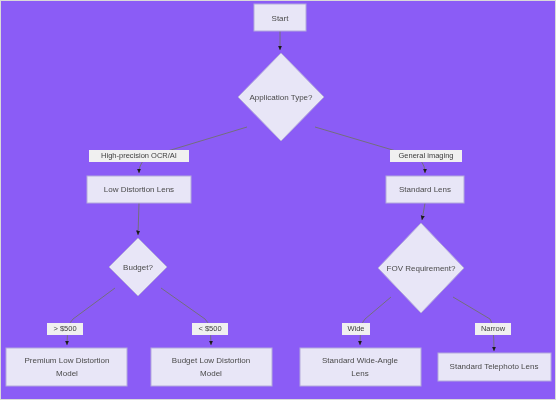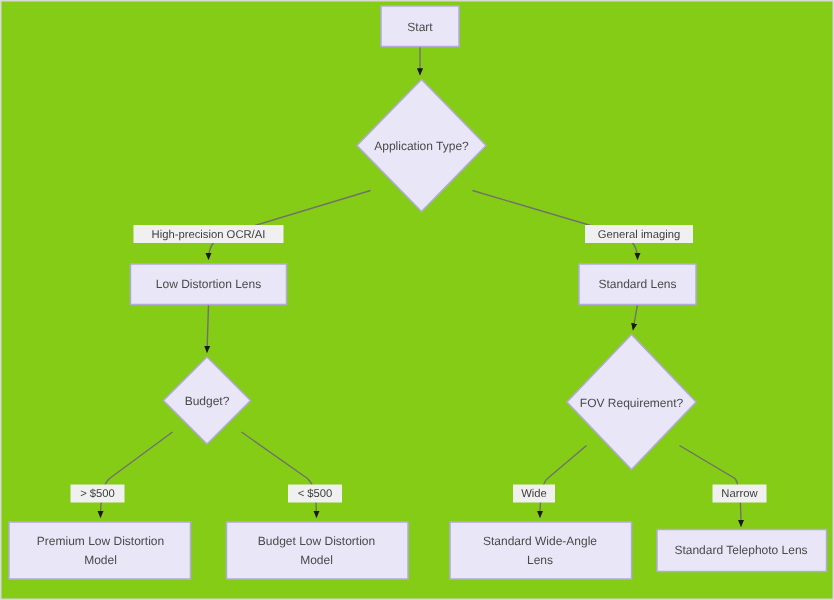--- a/index.html
+++ b/index.html
@@ -4,21 +4,21 @@
 <style>
   html, body {
     margin: 0;
     padding: 0;
     background: #ffffff;
   }
   #canvas {
     position: relative;
     width: 556px;
     height: 400px;
-    background: #84cc16;
+    background: #8b5cf6;
     border: 1px solid #d9d9d9;
     box-sizing: border-box;
     overflow: hidden;
     font-family: "Liberation Sans", sans-serif;
   }
   svg.flow {
     position: absolute;
     left: 0;
     top: 0;
     width: 556px;

